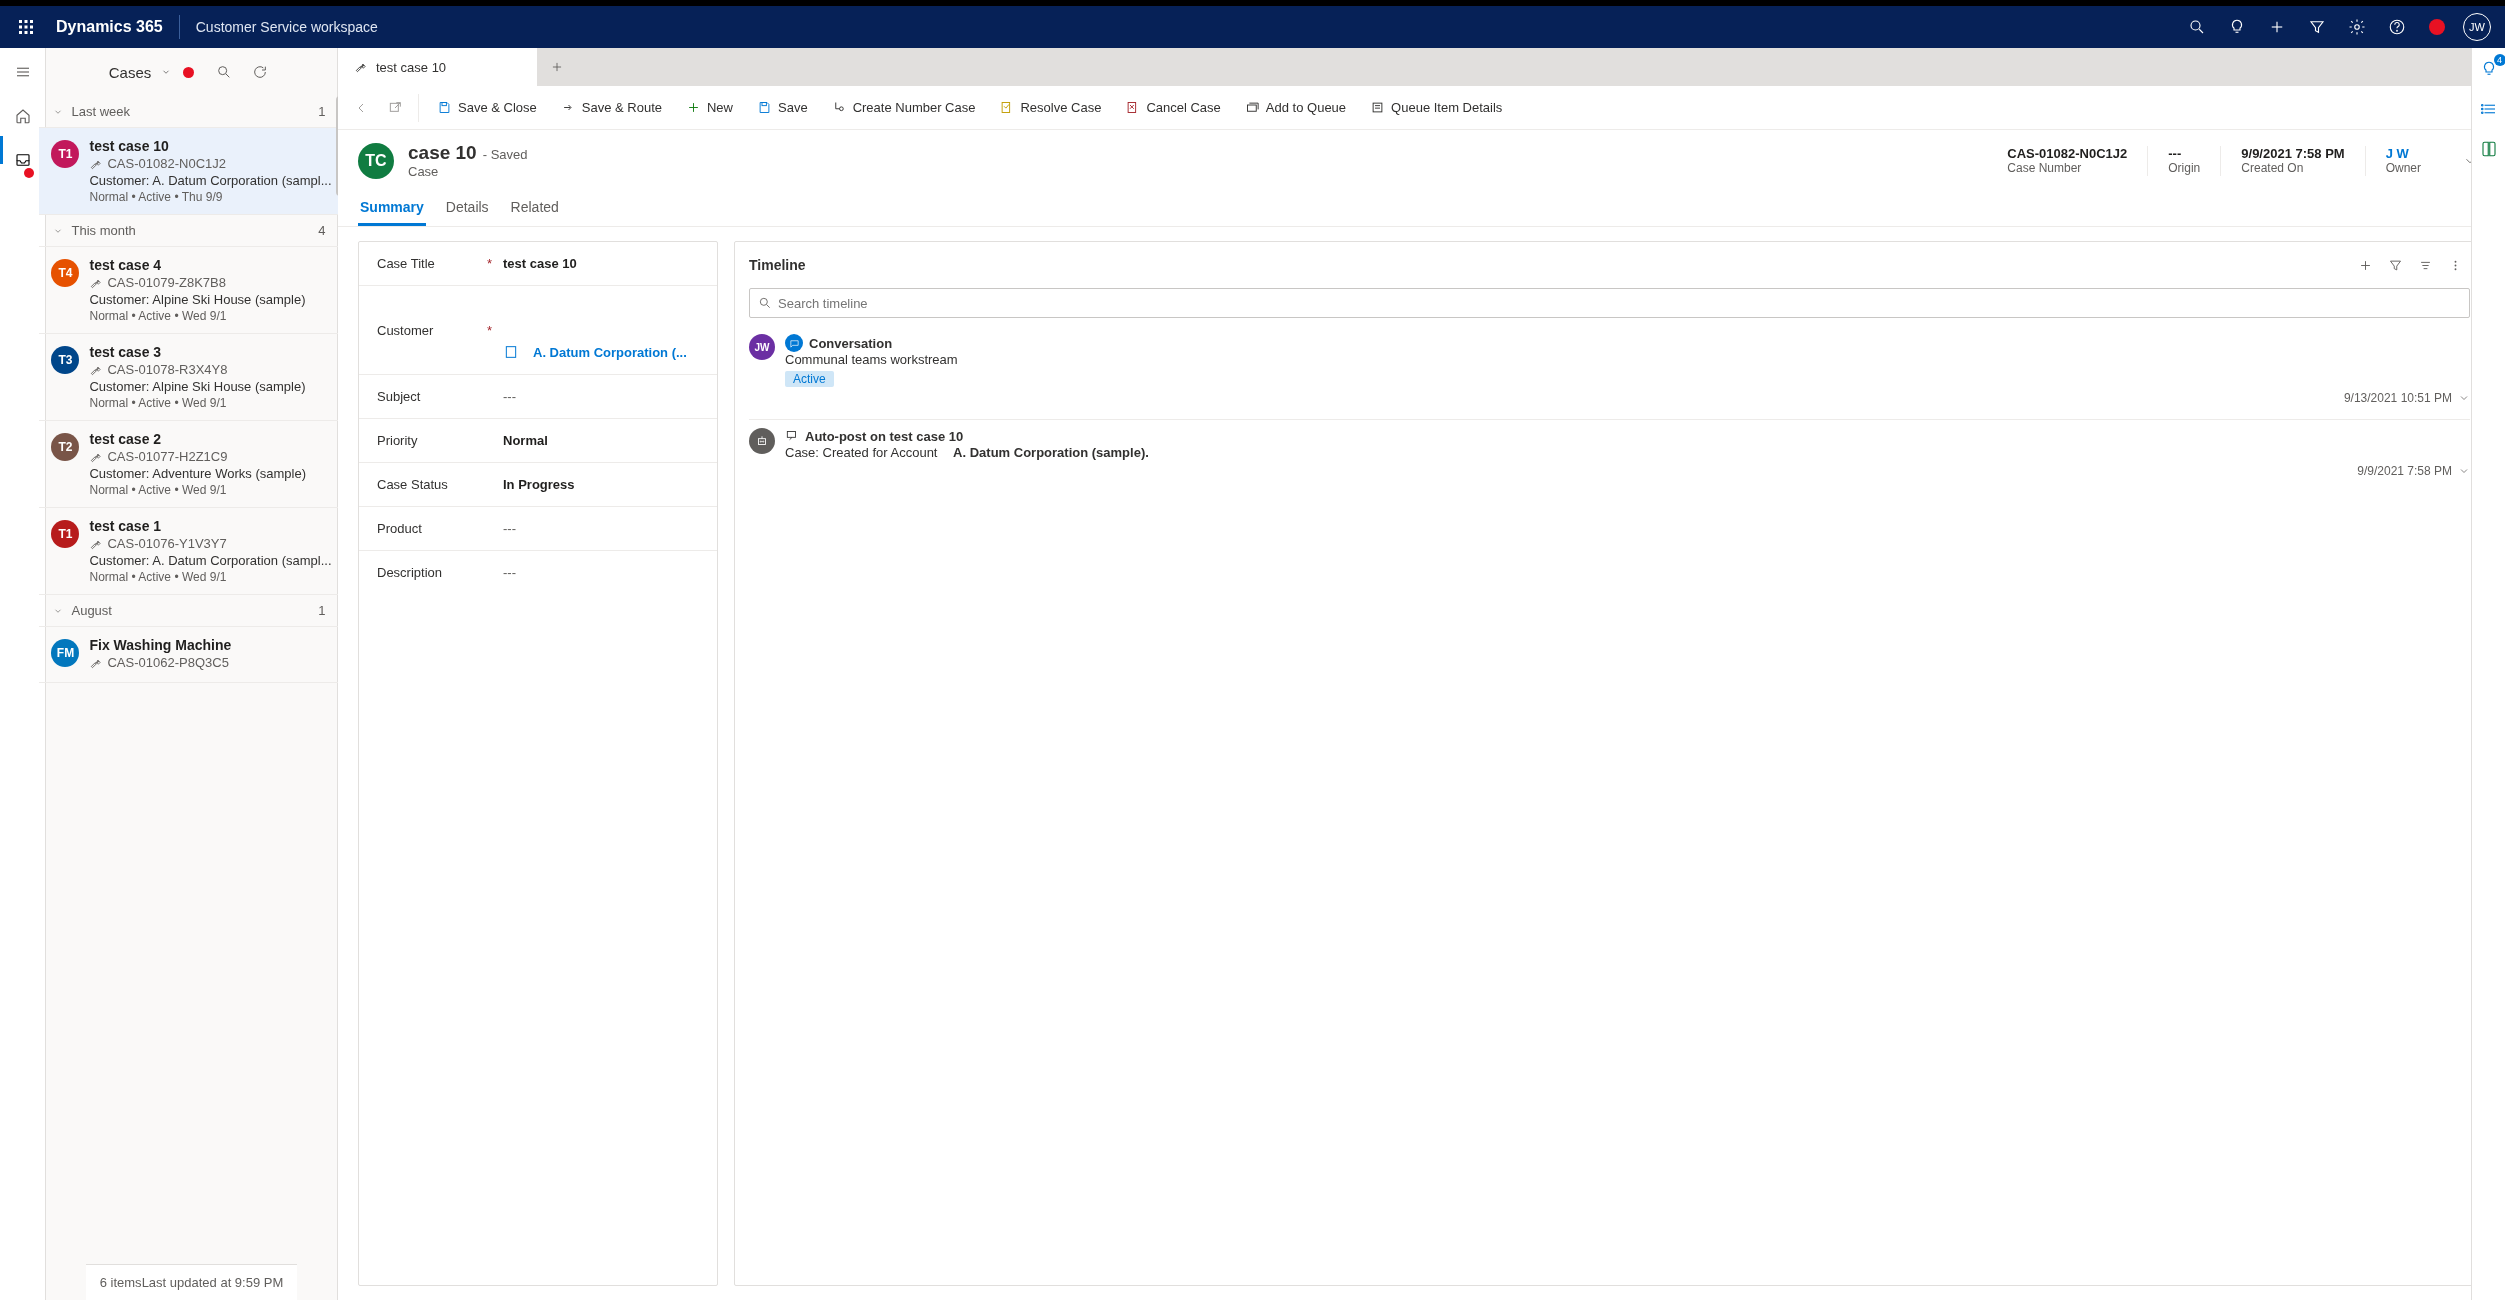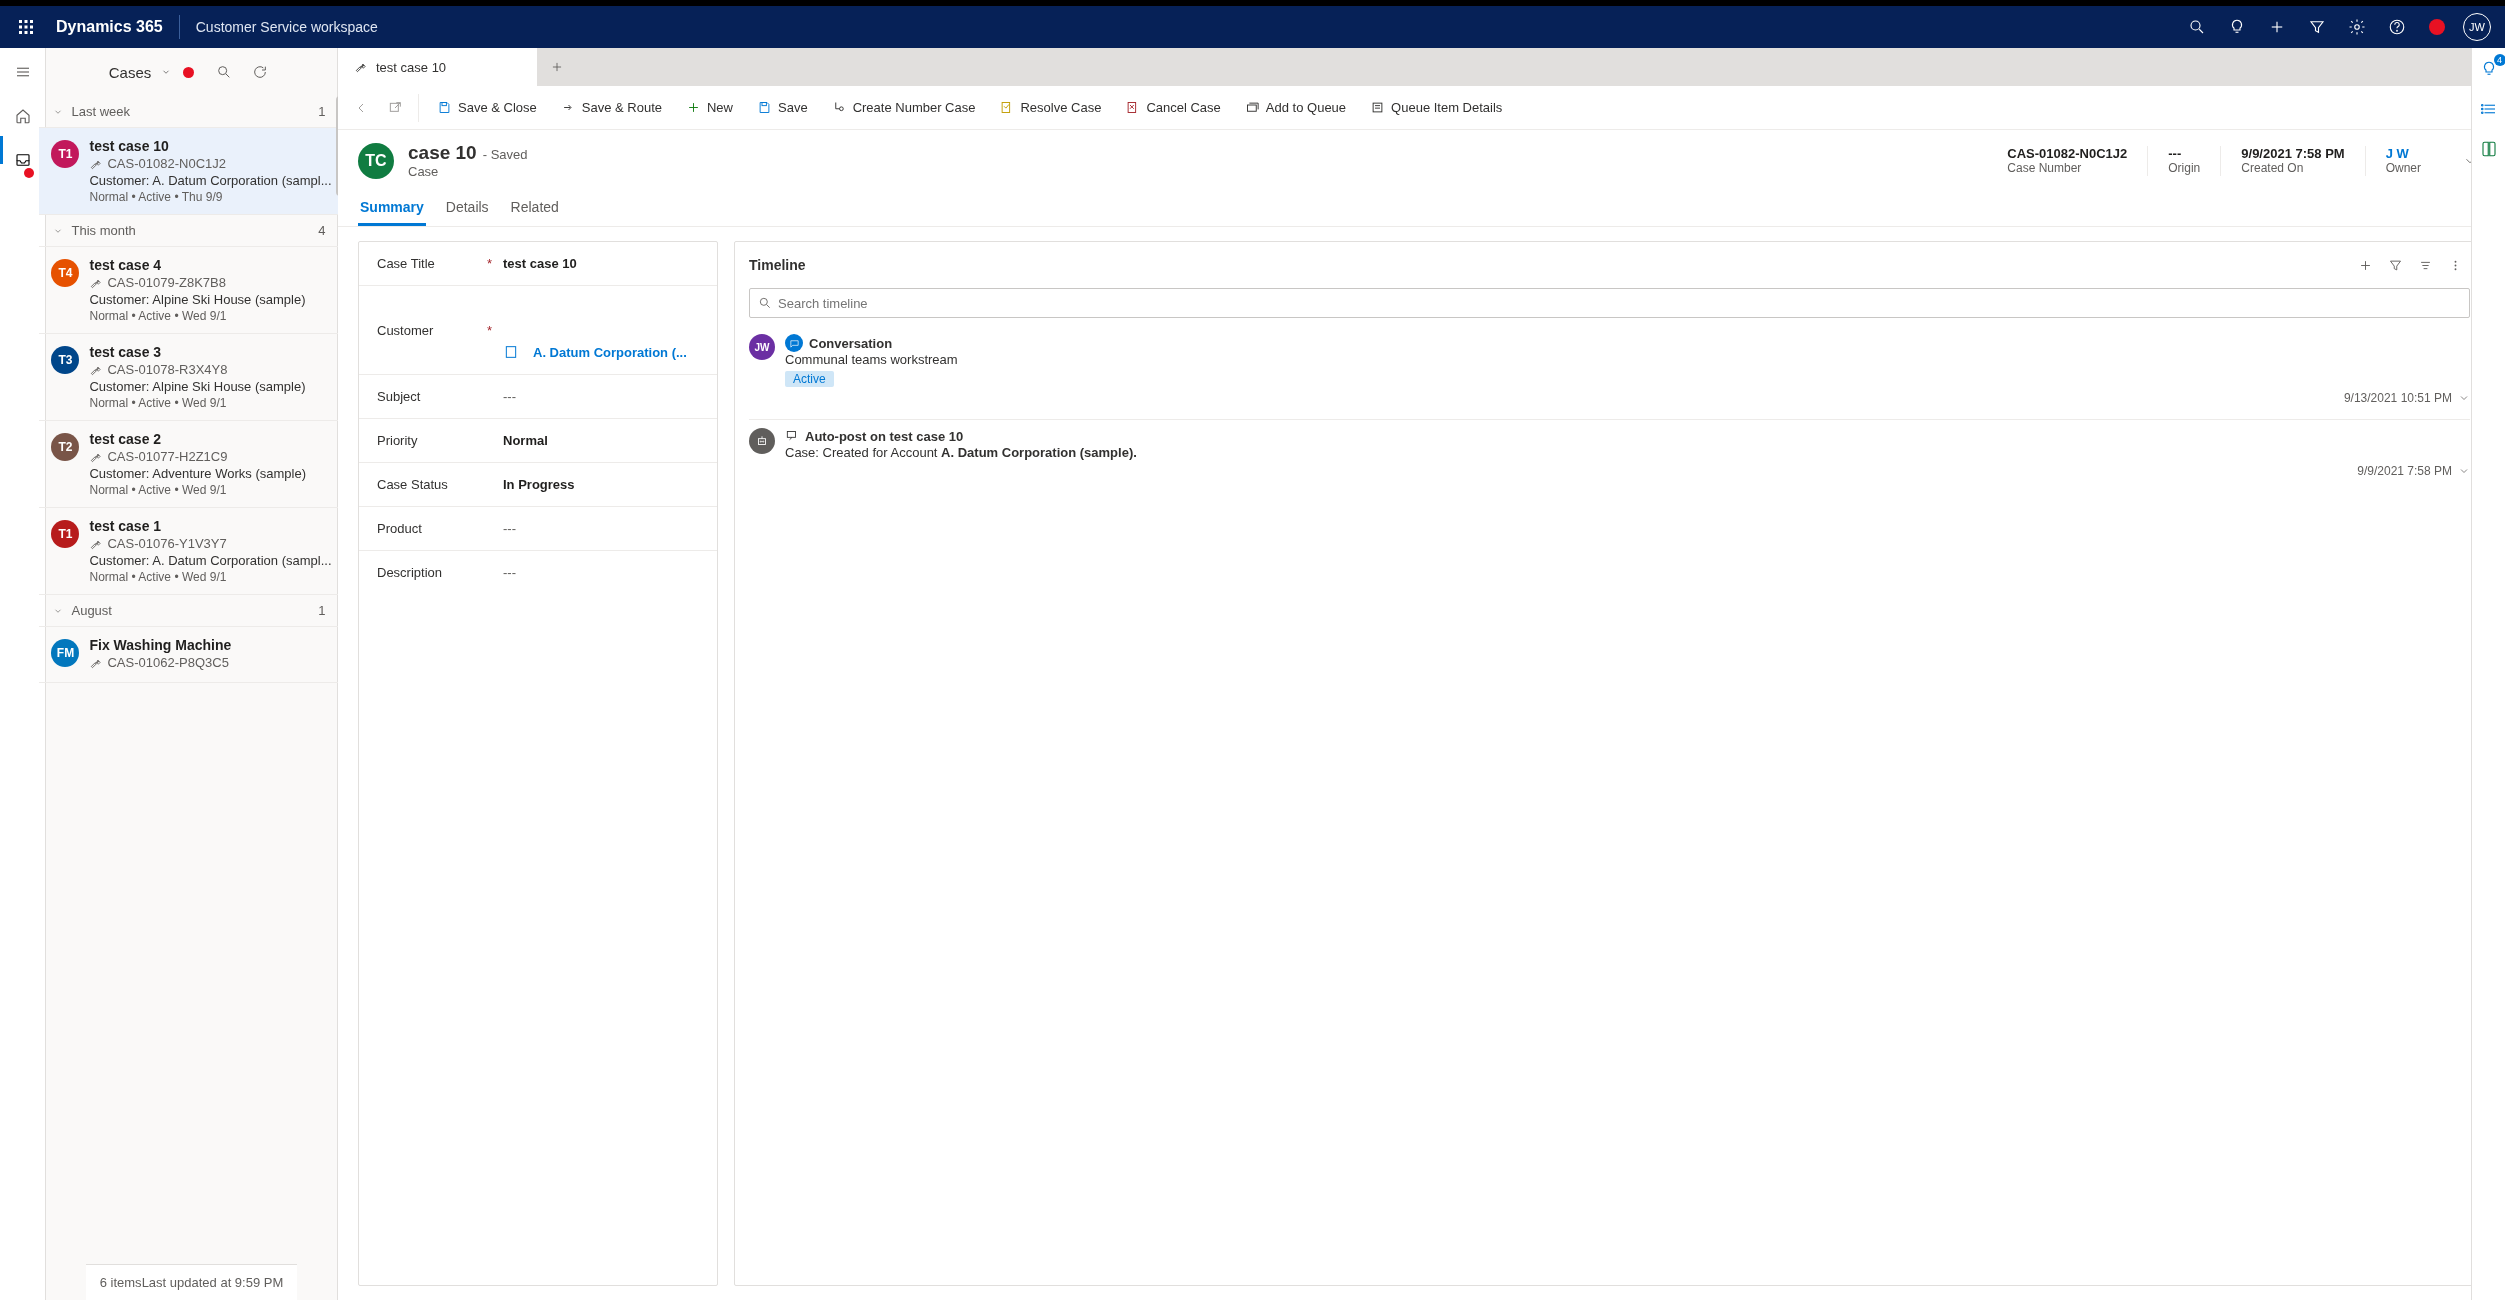--- a/index.html
+++ b/index.html
@@ -107,21 +107,21 @@
     
     .timeline-items { padding: 0 14px; }
     .timeline-item { display: flex; gap: 10px; padding: 8px 0 14px 0; border-bottom: 1px solid #edebe9; }
     .timeline-item:last-child { border-bottom: none; }
     .tl-avatar { width: 26px; height: 26px; border-radius: 50%; display: flex; align-items: center; justify-content: center; color: #fff; font-size: 10px; font-weight: 600; flex-shrink: 0; }
     .tl-body { flex: 1; }
     .tl-title-row { display: flex; align-items: center; gap: 6px; font-size: 13px; font-weight: 600; }
     .tl-sub { font-size: 13px; color: #323130; }
     .tl-status { display: inline-block; background: #cfe6f7; color: #0078d4; padding: 1px 8px; font-size: 12px; border-radius: 2px; margin-top: 4px; }
     .tl-meta-row { display: flex; align-items: center; justify-content: flex-end; gap: 6px; font-size: 12px; color: #605e5c; margin-top: 4px; }
-    .tl-strong { font-weight: 600; }
+    .tl-strong { font-weight: 600; margin-left: 12px; }
     .tl-type-icon { width: 18px; height: 18px; border-radius: 50%; display: flex; align-items: center; justify-content: center; }
     
     .right-rail { width: 34px; background: #fff; border-left: 1px solid #e1dfdd; display: flex; flex-direction: column; align-items: center; padding-top: 6px; gap: 10px; position: absolute; right: 0; top: 0; bottom: 0; }
     .rr-btn { width: 30px; height: 30px; display: flex; align-items: center; justify-content: center; cursor: pointer; color: #0078d4; position: relative; }
     .rr-badge { position: absolute; top: 0; right: -2px; background: #0078d4; color: #fff; font-size: 9px; width: 12px; height: 12px; border-radius: 50%; display: flex; align-items: center; justify-content: center; }
     
     svg { stroke: currentColor; fill: none; stroke-width: 1.5; }
     svg.fill { fill: currentColor; stroke: none; }
   </style>
 </head>

